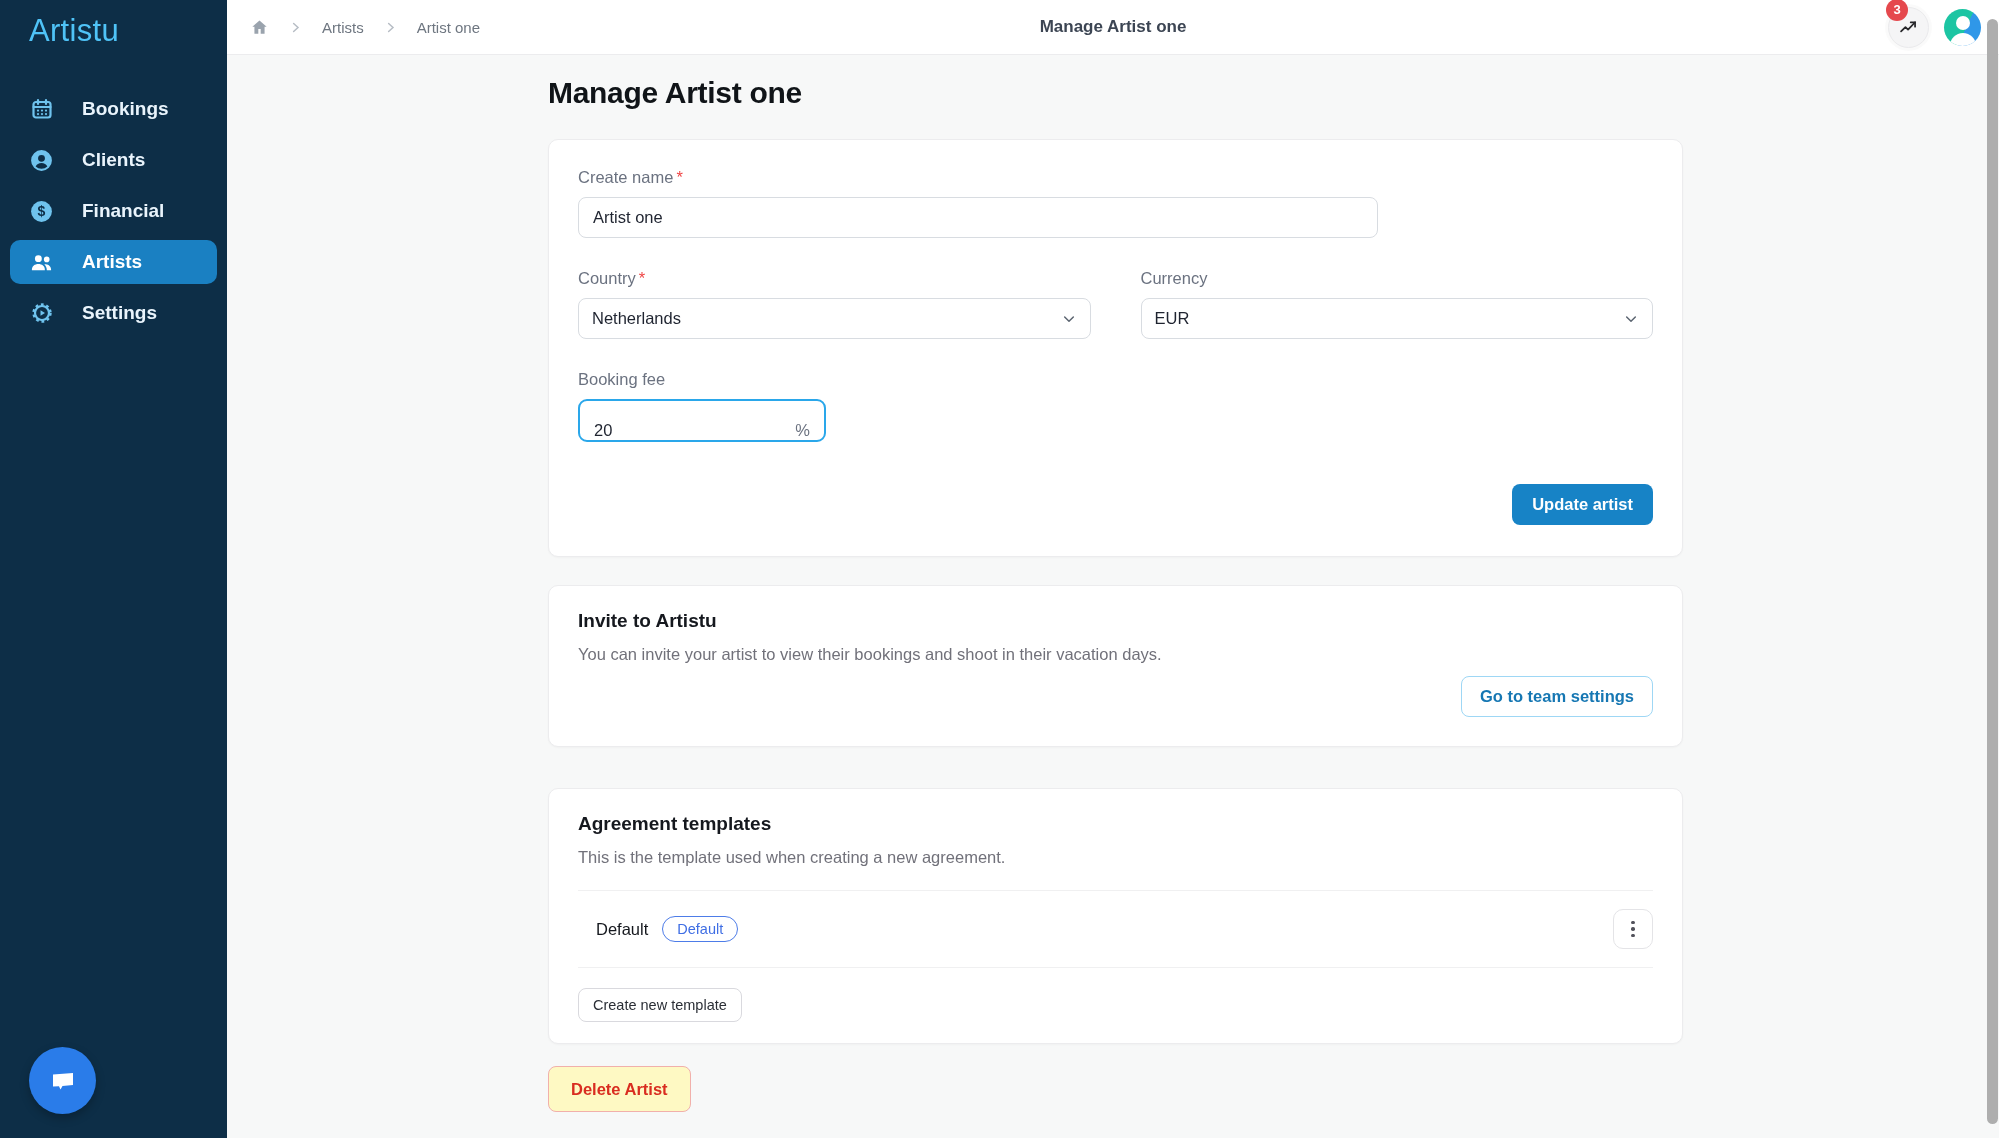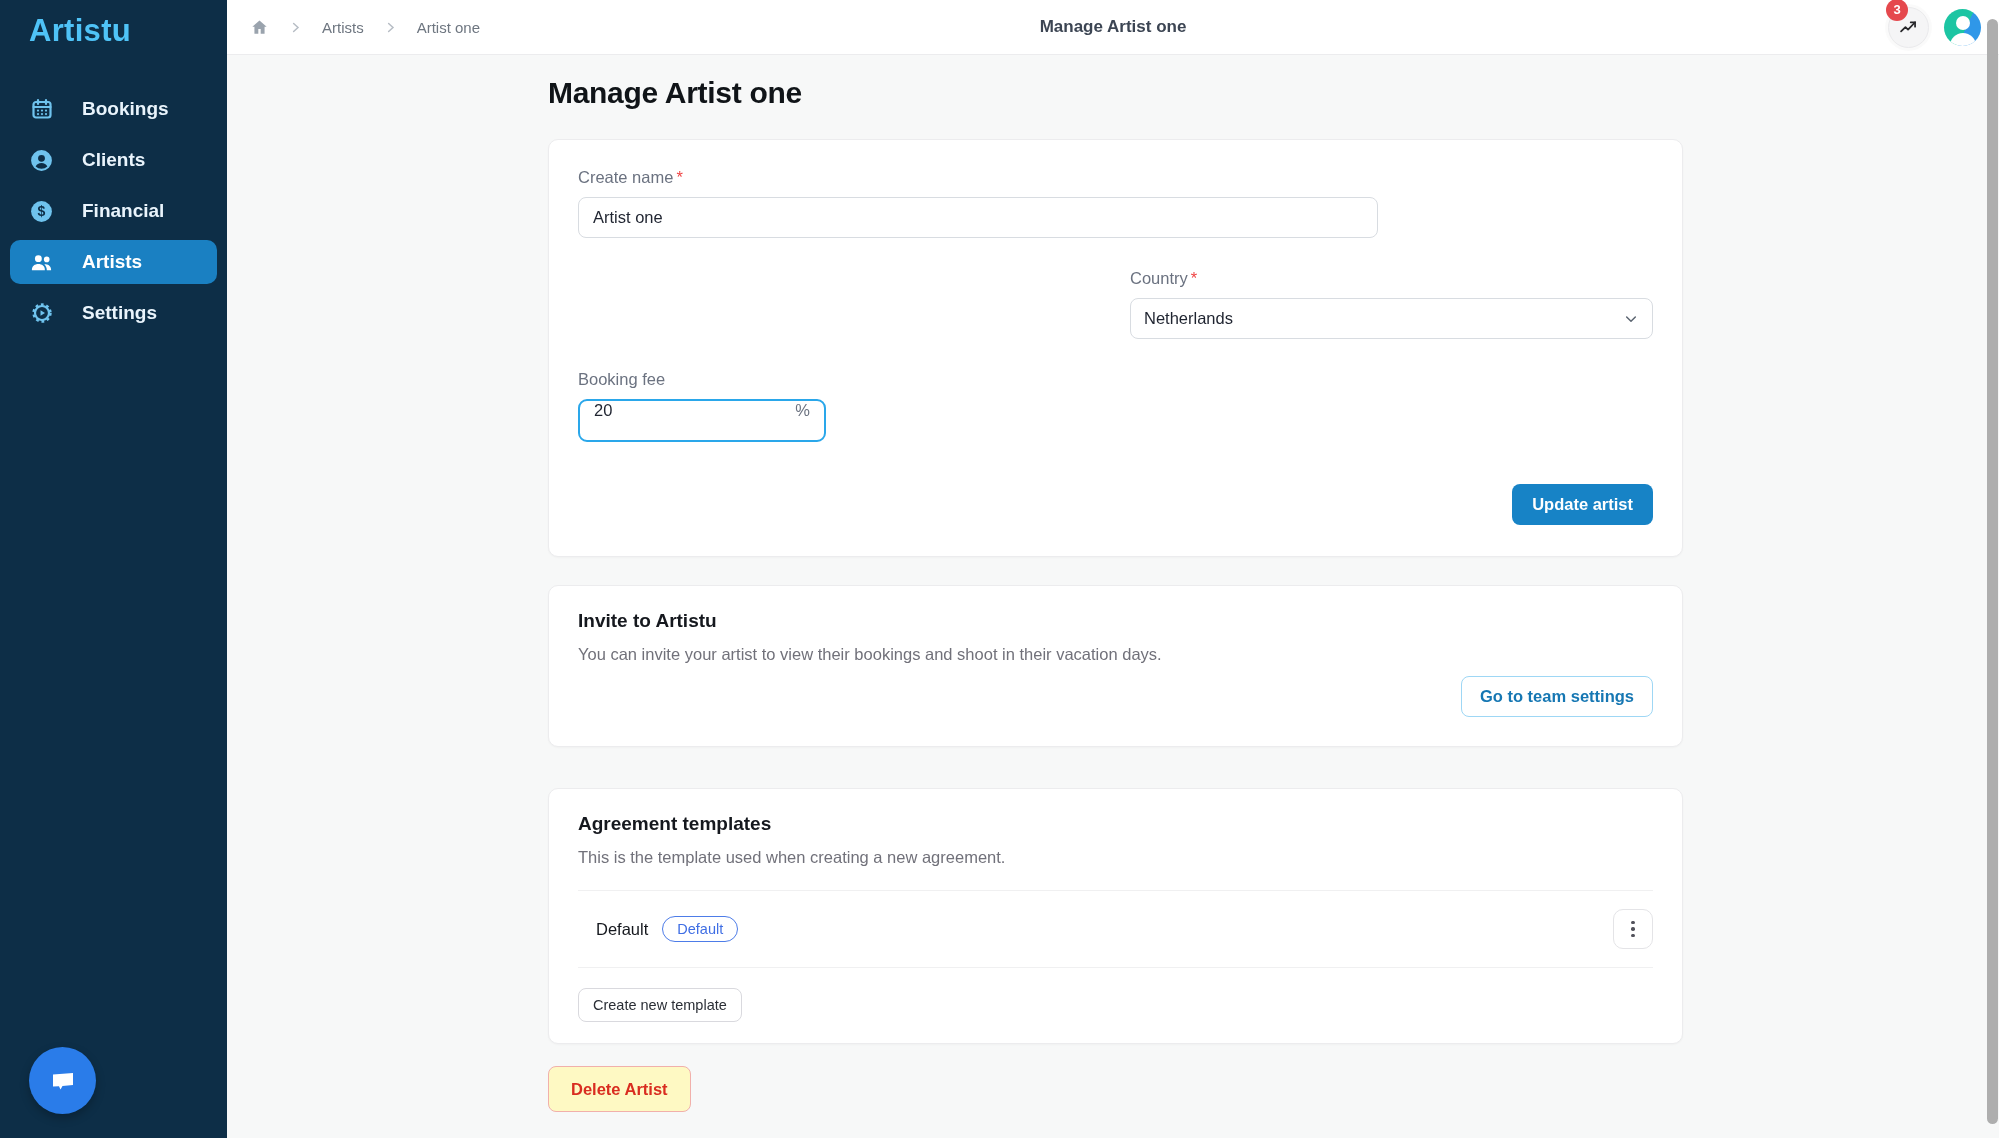--- a/index.html
+++ b/index.html
@@ -3,21 +3,21 @@
 <meta charset="utf-8">
 <style>
   * { margin:0; padding:0; box-sizing:border-box; }
   html,body { width:1999px; height:1138px; overflow:hidden; background:#f7f8f8;
               font-family:"Liberation Sans", sans-serif; }
   .app { position:relative; width:1999px; height:1138px; }
 
   
   .sidebar { position:absolute; left:0; top:0; width:227px; height:1138px;
              background:#0d2e47; z-index:5; }
-  .logo { color:#4fc3f7; font-size:31px; font-weight:bold; letter-spacing:.3px;
+  .logo { color:#4fc3f7; font-size:31px; font-weight:normal; letter-spacing:.3px;
           padding:13px 0 0 29px; }
   .nav { margin-top:38px; padding:0 10px; display:flex; flex-direction:column; gap:7px; }
   .nav-item { display:flex; align-items:center; gap:28px; height:44px; padding:0 19px;
               border-radius:10px; color:#e9f4fc; font-size:19px; font-weight:bold;
               cursor:pointer; }
   .nav-item .nicon { width:25px; height:25px; color:#6fc3ee; display:flex;
                      align-items:center; justify-content:center; flex:0 0 25px; }
   .nav-item.active { background:#1a80c2; color:#ffffff; }
   .nav-item.active .nicon { color:#ffffff; }
 
@@ -63,21 +63,21 @@
                 border-radius:8px; padding:0 14px; font-size:16.5px; color:#1f2430;
                 background:#fff; outline:none; font-family:"Liberation Sans",sans-serif; }
   .form-row { margin-top:31px; display:flex; gap:50px;justify-content:flex-end; }
   .form-col { width:523px; }
   .select { width:100%; height:41px; border:1px solid #d8dce1; border-radius:8px;
             padding:0 13px; display:flex; align-items:center; font-size:16.5px;
             color:#1f2430; cursor:pointer; background:#fff; }
   .select .chev { margin-left:auto; color:#5b6470; display:flex; }
   .fee-wrap { margin-top:31px; }
   .fee-input { width:248px; height:43px; border:2px solid #2aa7ea; border-radius:9px;
-               display:flex; align-items:flex-start; padding:0 14px; font-size:16.5px;
+               display:flex; align-items:flex-end; padding:0 14px; font-size:16.5px;
                color:#1f2430; background:#fff; }
   .fee-suffix { margin-left:auto; color:#6b7280; }
   .card-footer { margin-top:42px; display:flex; justify-content:flex-end; }
   .btn-primary { height:41px; padding:0 20px; background:#1783c6; color:#fff;
                  font-size:16.5px; font-weight:bold; border:none; border-radius:8px;
                  cursor:pointer; font-family:"Liberation Sans",sans-serif; }
 
   .card-invite { margin-top:28px; padding:24px 29px; height:162px; }
   h2.section-title { font-size:19px; font-weight:bold; color:#15181e; }
   .section-desc { margin-top:13px; font-size:16.5px; color:#71717a; }
@@ -242,20 +242,31 @@
           </div>
           <div class="select">
             <span>Netherlands</span>
             <span class="chev">
               <svg width="16" height="16" viewBox="0 0 24 24" fill="none" stroke="currentColor" stroke-width="2.2" stroke-linecap="round" stroke-linejoin="round">
                   <path d="M5.5 9l6.5 6.5L18.5 9"></path>
                 </svg>
             </span>
           </div>
         </div>
+        <div class="form-col">
+          <div class="field-label">Currency</div>
+          <div class="select">
+            <span>EUR</span>
+            <span class="chev">
+              <svg width="16" height="16" viewBox="0 0 24 24" fill="none" stroke="currentColor" stroke-width="2.2" stroke-linecap="round" stroke-linejoin="round">
+                  <path d="M5.5 9l6.5 6.5L18.5 9"></path>
+                </svg>
+            </span>
+          </div>
+        </div>
       </div>
 
       <div class="fee-wrap">
         <div class="field-label">Booking fee</div>
         <div class="fee-input">
           <span>20</span>
           <span class="fee-suffix">%</span>
         </div>
       </div>
 

